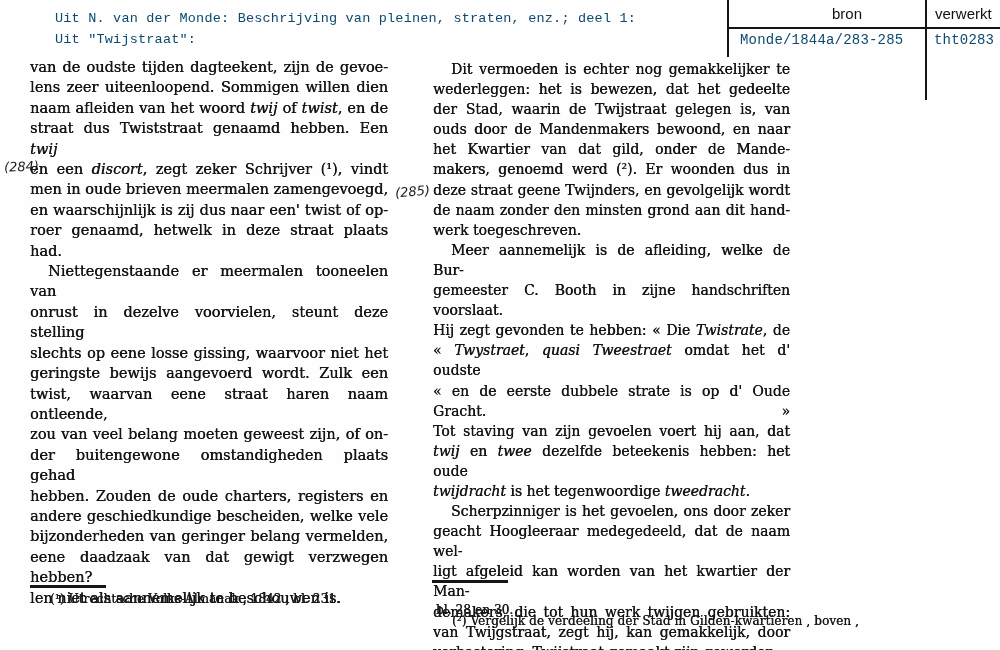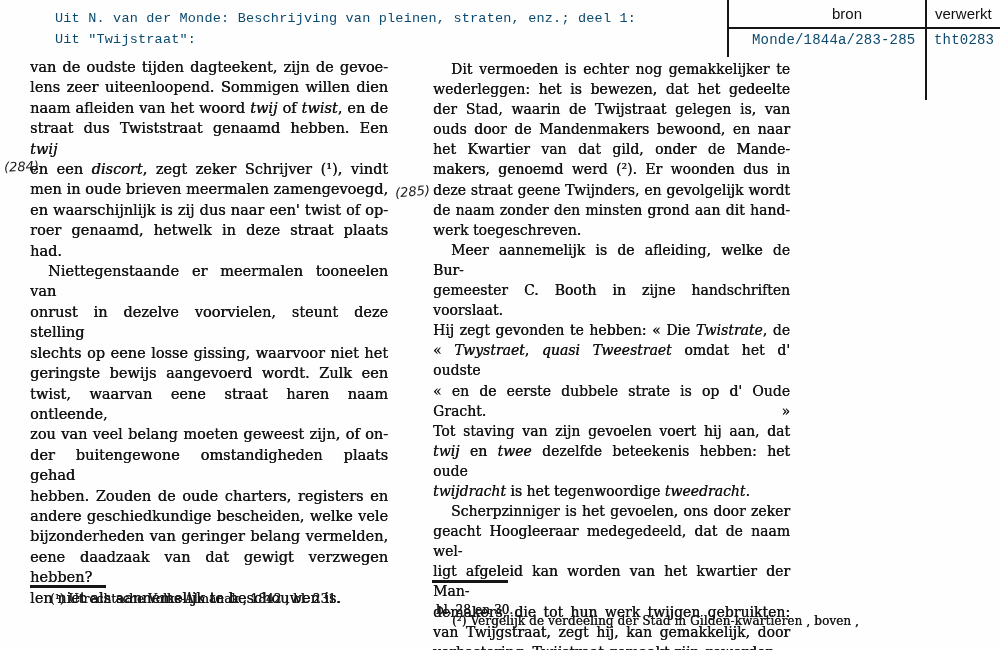--- a/index.html
+++ b/index.html
@@ -46,21 +46,21 @@
     <div>Uit N. van der Monde: Beschrijving van pleinen, straten, enz.; deel 1:</div>
     <div>Uit "Twijstraat":</div>
   </div>
 
   <div>
     <div class="vline" style="left:727px;top:0;height:57px;"></div>
     <div class="vline" style="left:925px;top:0;height:100px;"></div>
     <div class="hline" style="left:727px;top:27px;width:273px;"></div>
     <div class="tbl-head" style="left:727px;top:5px;width:198px;text-align:center;margin-left:21px;">bron</div>
     <div class="tbl-head" style="left:935px;top:5px;">verwerkt</div>
-    <div class="tbl-val tw" style="left:740px;top:32px;margin-left:12px;">Monde/1844a/283-285</div>
+    <div class="tbl-val tw" style="left:740px;top:32px;">Monde/1844a/283-285</div>
     <div class="tbl-val tw" style="left:934px;top:32px;">tht0283</div>
   </div>
 
   <div class="margin-mark mark-left">(284)</div>
   <div class="margin-mark mark-right">(285)</div>
 
   <div class="col col-left">
       <div class="line">van de oudste tijden dagteekent, zijn de gevoe-</div>
       <div class="line">lens zeer uiteenloopend.  Sommigen willen dien</div>
       <div class="line">naam afleiden van het woord <i>twij</i> of <i>twist</i>, en de</div>

